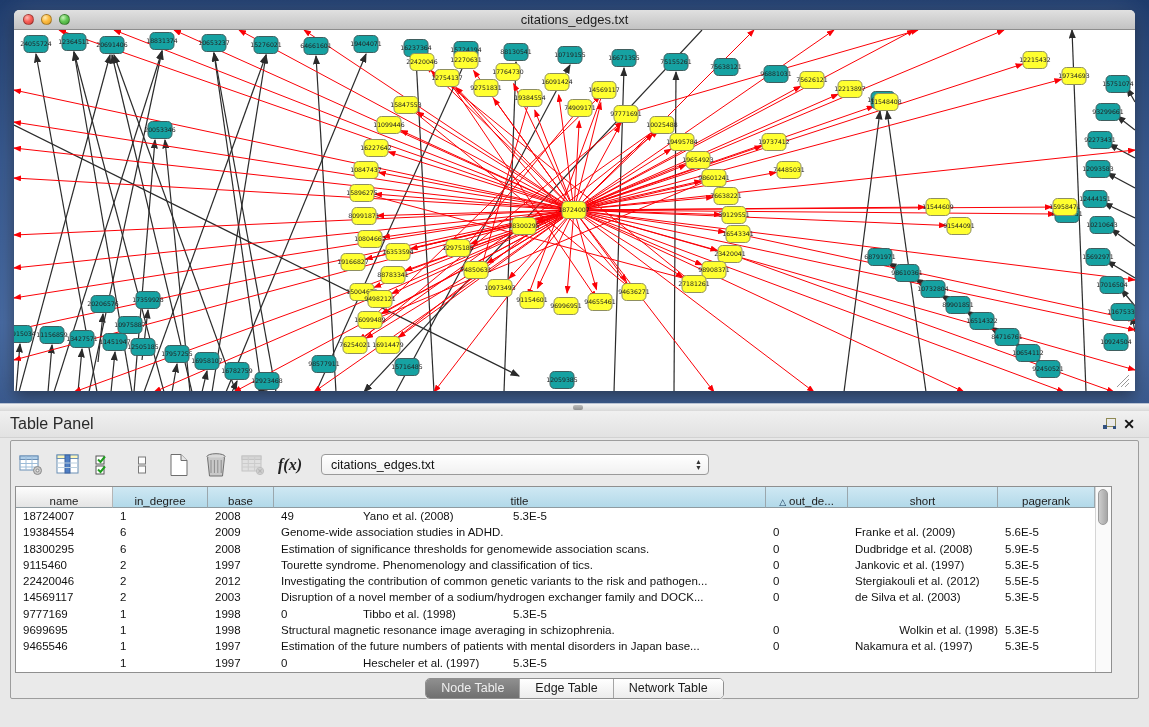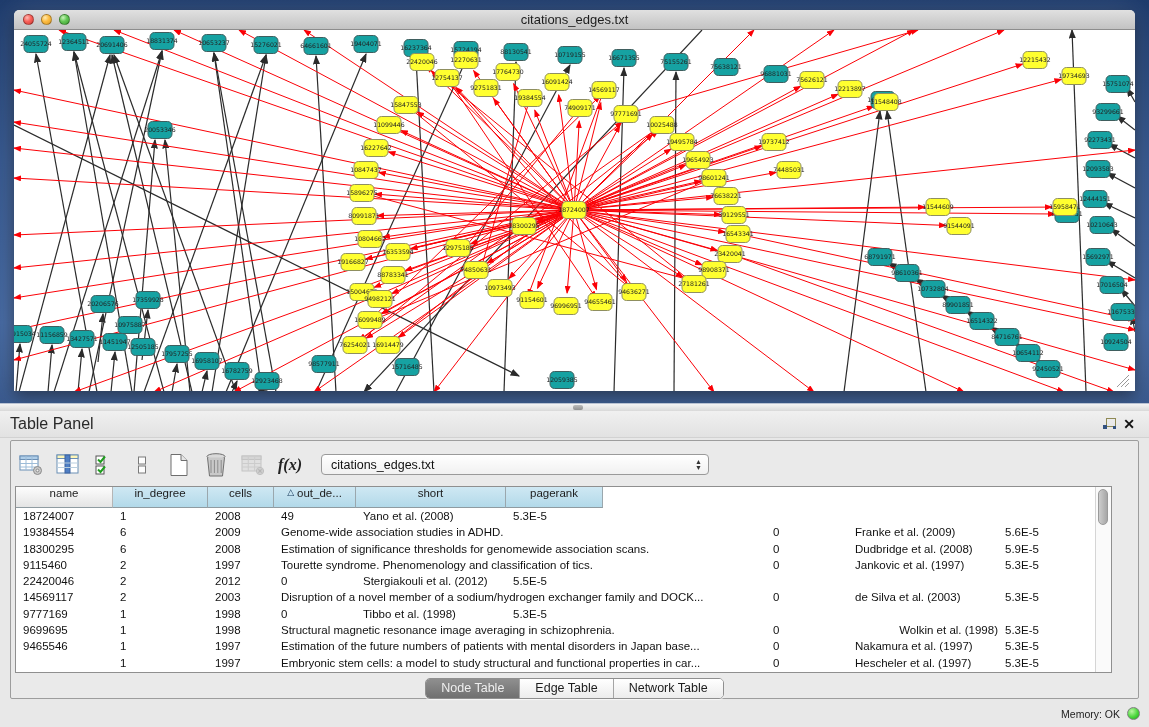--- a/index.html
+++ b/index.html
@@ -33,21 +33,21 @@
   .toolbar{height:37px;display:flex;align-items:center;gap:9px;padding-left:2px;}
   .tool-btn{width:28px;height:28px;display:flex;align-items:center;justify-content:center;border-radius:3px;}
   .tool-btn.disabled{opacity:.55;}
   .fx-label{font-size:16px;font-style:italic;font-weight:bold;color:#222;font-family:"Liberation Serif",serif;}
   .combo{margin-left:8px;width:388px;height:21px;border:1px solid #9a9a9a;border-radius:4px;background:linear-gradient(#ffffff,#f1f1f1);display:flex;align-items:center;padding:0 6px 0 9px;box-sizing:border-box;box-shadow:inset 0 1px 1px rgba(255,255,255,.8);}
   .combo-text{flex:1;font-size:12.5px;color:#111;white-space:nowrap;overflow:hidden;}
   .combo-arrows{font-size:7px;color:#333;line-height:6px;text-align:center;}
 
   .table-wrap{position:relative;margin-top:3px;width:1097px;height:187px;border:1px solid #8f8f8f;background:#fff;box-sizing:border-box;overflow:hidden;}
   .thead{display:flex;height:21px;}
-  .th{box-sizing:border-box;border-right:1px solid #9aa7ad;border-bottom:1px solid #8f9ba1;font-size:11.5px;color:#1c1c1c;display:flex;align-items:flex-start;justify-content:center;background:linear-gradient(#cfe8f3,#b2d9e9);white-space:nowrap;overflow:hidden;}
+  .th{box-sizing:border-box;border-right:1px solid #9aa7ad;border-bottom:1px solid #8f9ba1;font-size:11.5px;color:#1c1c1c;display:flex;align-items:flex-end;justify-content:center;background:linear-gradient(#cfe8f3,#b2d9e9);white-space:nowrap;overflow:hidden;}
   .th.plain{background:linear-gradient(#fdfdfd,#e4e4e4);border-right:1px solid #b5b5b5;}
   .th .sort{font-size:9px;margin-right:3px;color:#135;}
   .tbody{position:relative;}
   .tr{display:flex;height:16.3px;line-height:16.3px;}
   .td{box-sizing:border-box;padding-left:7px;font-size:11.5px;color:#111;white-space:nowrap;overflow:hidden;}
   .vscroll{position:absolute;top:0;right:0;width:15px;height:100%;background:#fafafa;border-left:1px solid #d5d5d5;}
   .vscroll .thumb{position:absolute;top:2px;left:2px;width:10px;height:36px;border-radius:6px;background:linear-gradient(90deg,#cdcdcd,#a6a6a6);border:1px solid #9a9a9a;box-sizing:border-box;}
 
   .tabs-row{height:30px;display:flex;align-items:center;justify-content:center;}
   .seg{display:inline-flex;border:1px solid #8f8f8f;border-radius:5px;overflow:hidden;background:#fff;box-shadow:0 1px 1px rgba(255,255,255,.7);}
@@ -753,21 +753,24 @@
 
     <div class="table-wrap">
       <div class="thead" id="thead">
           <div class="th plain" style="width: 97px;">
             <span>name</span>
           </div>
           <div class="th" style="width: 95px;">
             <span>in_degree</span>
           </div>
           <div class="th" style="width: 66px;">
-            <span>cells</span>
+            <span>base</span>
+          </div>
+          <div class="th" style="width: 492px;">
+            <span>title</span>
           </div>
           <div class="th" style="width: 82px;">
             <span class="sort">△</span>
             <span>out_de...</span>
           </div>
           <div class="th" style="width: 150px;">
             <span>short</span>
           </div>
           <div class="th" style="width: 97px;">
             <span>pagerank</span>
@@ -806,20 +809,21 @@
             <div class="td" style="width: 66px;">1997</div>
             <div class="td" style="width: 492px;">Tourette syndrome. Phenomenology and classification of tics.</div>
             <div class="td" style="width: 82px;">0</div>
             <div class="td" style="width: 150px;">Jankovic et al. (1997)</div>
             <div class="td" style="width: 97px;">5.3E-5</div>
           </div>
           <div class="tr">
             <div class="td" style="width: 97px;">22420046</div>
             <div class="td" style="width: 95px;">2</div>
             <div class="td" style="width: 66px;">2012</div>
+            <div class="td" style="width: 492px;">Investigating the contribution of common genetic variants to the risk and pathogen...</div>
             <div class="td" style="width: 82px;">0</div>
             <div class="td" style="width: 150px;">Stergiakouli et al. (2012)</div>
             <div class="td" style="width: 97px;">5.5E-5</div>
           </div>
           <div class="tr">
             <div class="td" style="width: 97px;">14569117</div>
             <div class="td" style="width: 95px;">2</div>
             <div class="td" style="width: 66px;">2003</div>
             <div class="td" style="width: 492px;">Disruption of a novel member of a sodium/hydrogen exchanger family and DOCK...</div>
             <div class="td" style="width: 82px;">0</div>
@@ -849,38 +853,33 @@
             <div class="td" style="width: 66px;">1997</div>
             <div class="td" style="width: 492px;">Estimation of the future numbers of patients with mental disorders in Japan base...</div>
             <div class="td" style="width: 82px;">0</div>
             <div class="td" style="width: 150px;">Nakamura et al. (1997)</div>
             <div class="td" style="width: 97px;">5.3E-5</div>
           </div>
           <div class="tr">
             <div class="td" style="width: 97px; margin-top: 24px;">9463627</div>
             <div class="td" style="width: 95px;">1</div>
             <div class="td" style="width: 66px;">1997</div>
-            <div class="td" style="width: 492px;">Embryonic stem cells: a model to study structural and functional properties in car...</div>
             <div class="td" style="width: 82px;">0</div>
             <div class="td" style="width: 150px;">Hescheler et al. (1997)</div>
             <div class="td" style="width: 97px;">5.3E-5</div>
           </div>
         </div>
       <div class="vscroll">
         <div class="thumb"></div>
       </div>
     </div>
 
     <div class="tabs-row">
       <div class="seg" id="tabs">
           <div class="seg-btn active">Node Table</div>
           <div class="seg-btn">Edge Table</div>
           <div class="seg-btn">Network Table</div>
         </div>
     </div>
   </div>
 
-  <div class="status-bar">
-    <span class="status-text">Memory: OK</span>
-    <span class="mem-dot"></span>
-  </div>
 
 </div>
 
 </body></html>

